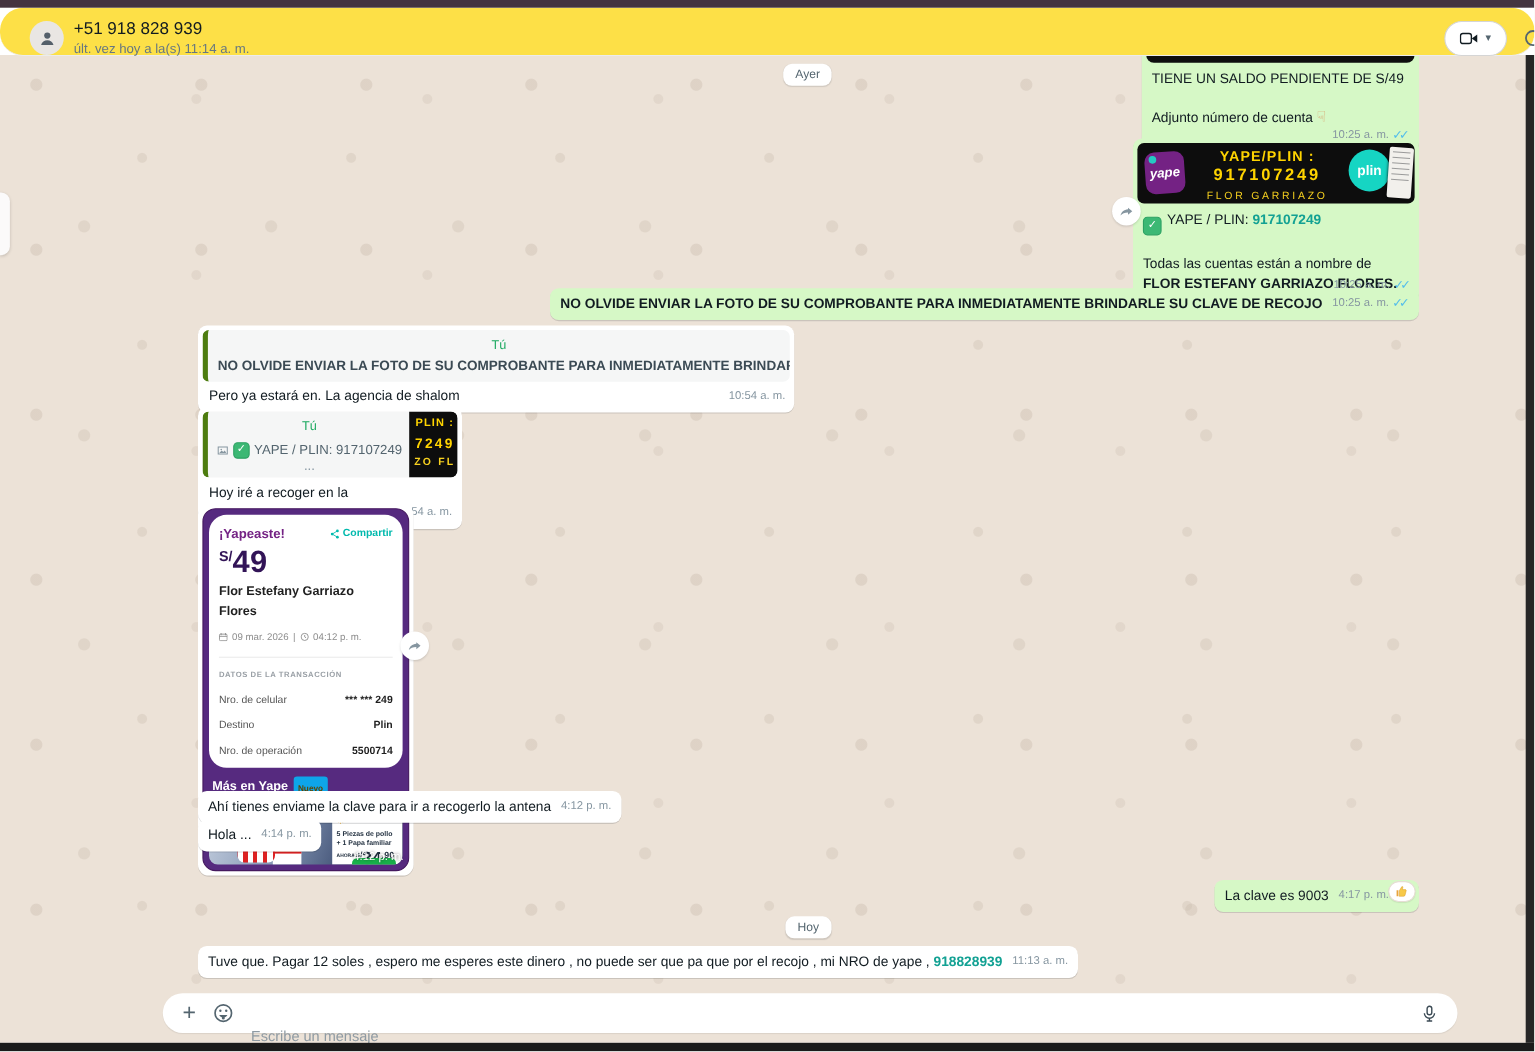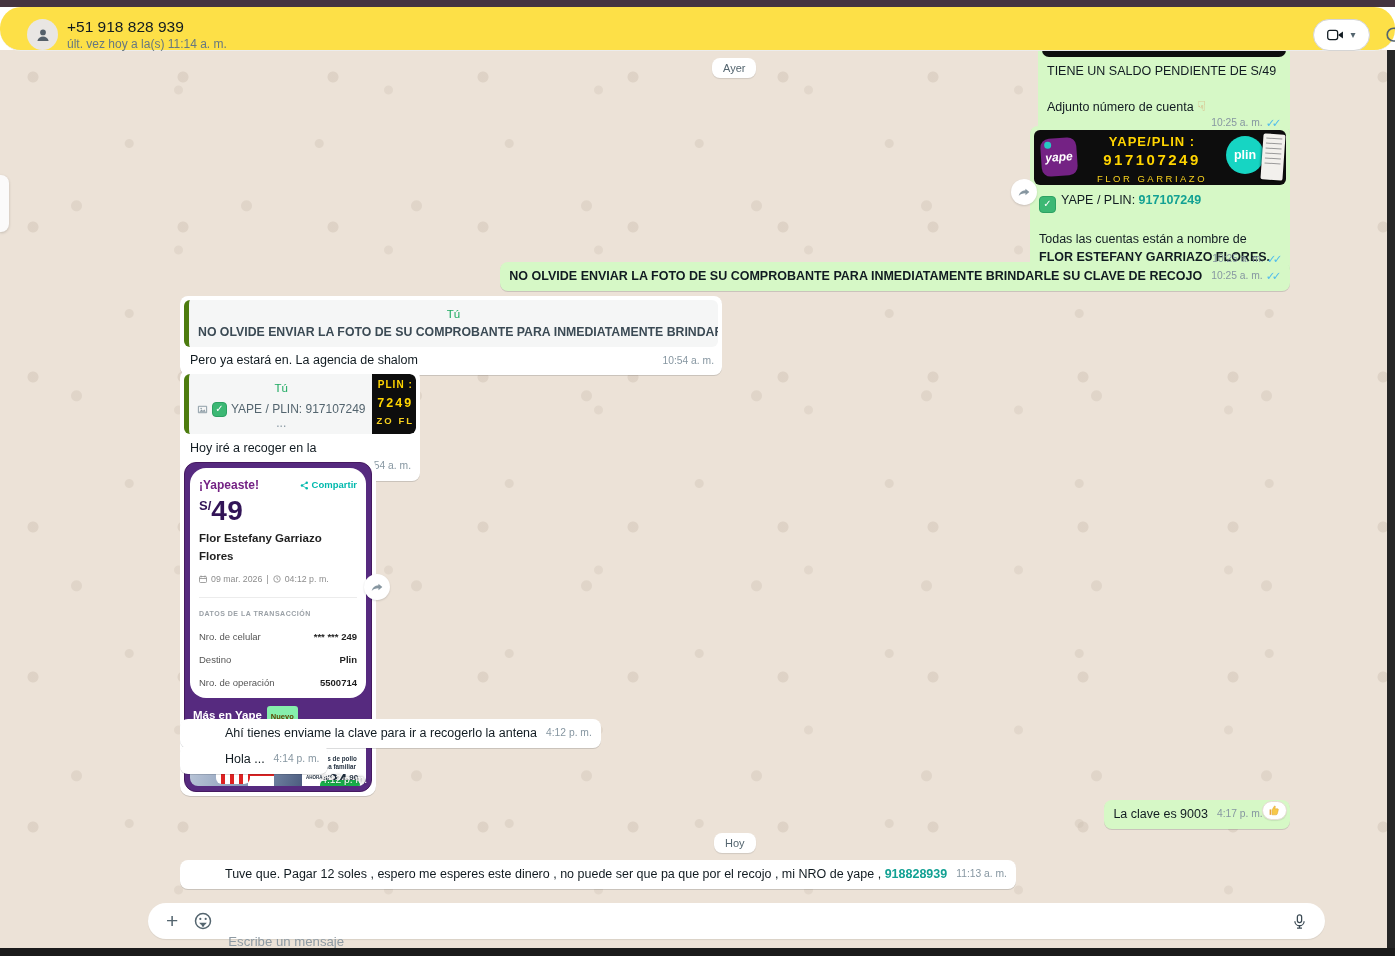--- a/index.html
+++ b/index.html
@@ -34,21 +34,21 @@
 
   .left-tab{position:absolute;left:0;top:125px;width:9px;height:57px;background:#fbfafa;
             border-radius:0 8px 8px 0;box-shadow:0 1px 3px rgba(0,0,0,.18);}
 
   .date-pill{position:absolute;background:#fff;border-radius:8px;padding:4px 11px;font-size:11px;
              color:#54656f;box-shadow:0 1px 1px rgba(11,20,26,.12);}
 
   
   .bubble{position:absolute;border-radius:8px;box-shadow:0 1px .5px rgba(11,20,26,.15);
           font-size:12.5px;color:#111b21;line-height:18px;}
-  .in{background:#fff;left:180px;padding-left:36px;}
+  .in{background:#fff;left:180px;}
   .out{background:#d6f8c6;right:105px;}
   .nowrap{white-space:nowrap;}
   .time{font-size:10.3px;color:#8696a1;white-space:nowrap;}
   .ticks{color:#53bdeb;font-size:11.5px;letter-spacing:-3.5px;margin-left:3px;padding-right:3px;}
   .flexline{display:flex;align-items:flex-end;gap:9px;padding:5px 9px 6px 9px;}
   .meta-abs{position:absolute;right:8px;bottom:5px;display:flex;align-items:center;}
   .teal{color:#12a193;font-weight:700;}
 
   
   #m1{top:0;width:252px;border-radius:0 0 8px 8px;padding-bottom:6px;}
@@ -122,21 +122,21 @@
   .yamount .amt{font-size:28px;font-weight:700;letter-spacing:.5px;}
   .yname{font-size:11.5px;font-weight:700;color:#1f1f1f;margin-top:4px;}
   .ydate{font-size:8.8px;color:#8c8c8c;margin-top:5px;display:flex;align-items:center;gap:4px;}
   .yhr{height:1px;background:#ececec;margin-top:9px;}
   .ysection{font-size:7px;font-weight:700;color:#9aa0a6;letter-spacing:.5px;margin-top:7px;}
   .yline{display:flex;justify-content:space-between;font-size:9.5px;margin-top:5px;}
   .yline .lbl{color:#555;}
   .yline .val{color:#1f1f1f;font-weight:700;}
   .ymore{padding:8px 3px 2px 3px;display:flex;align-items:flex-start;gap:5px;}
   .ymore-title{color:#fff;font-weight:700;font-size:11.5px;}
-  .ybadge{background:#86efac;color:#5c4500;font-size:7.5px;font-weight:700;border-radius:3px;padding:1.5px 4px;}
+  .ybadge{background:#0ea5e9;color:#5c4500;font-size:7.5px;font-weight:700;border-radius:3px;padding:1.5px 4px;}
   .yad{margin-top:5px;height:52px;border-radius:8px;overflow:hidden;position:relative;
        background:linear-gradient(110deg,#c3cede 0%,#8496b4 40%,#3c4c70 75%,#252f4d 100%);}
   .kfc-chip{position:absolute;left:5px;top:4px;width:20px;height:13px;background:#fff;border-radius:3px;
             display:flex;align-items:center;justify-content:center;font-size:7px;font-weight:700;color:#c8102e;}
   .bucket{position:absolute;left:26px;bottom:2px;width:34px;height:24px;border-radius:3px 3px 6px 6px;
           background:repeating-linear-gradient(90deg,#fff 0 5px,#d22 5px 9px);}
   .chick{position:absolute;background:#a86a2d;border-radius:50%;box-shadow:inset -2px -2px 3px rgba(0,0,0,.3);}
   .fries{position:absolute;left:60px;bottom:6px;width:22px;height:18px;
          background:repeating-linear-gradient(90deg,#f2c94c 0 3px,#e0a82e 3px 5px);border-radius:2px 2px 0 0;}
   .fr-cup{position:absolute;left:58px;bottom:0;width:26px;height:10px;background:#fff;border-top:2px solid #d22;}

